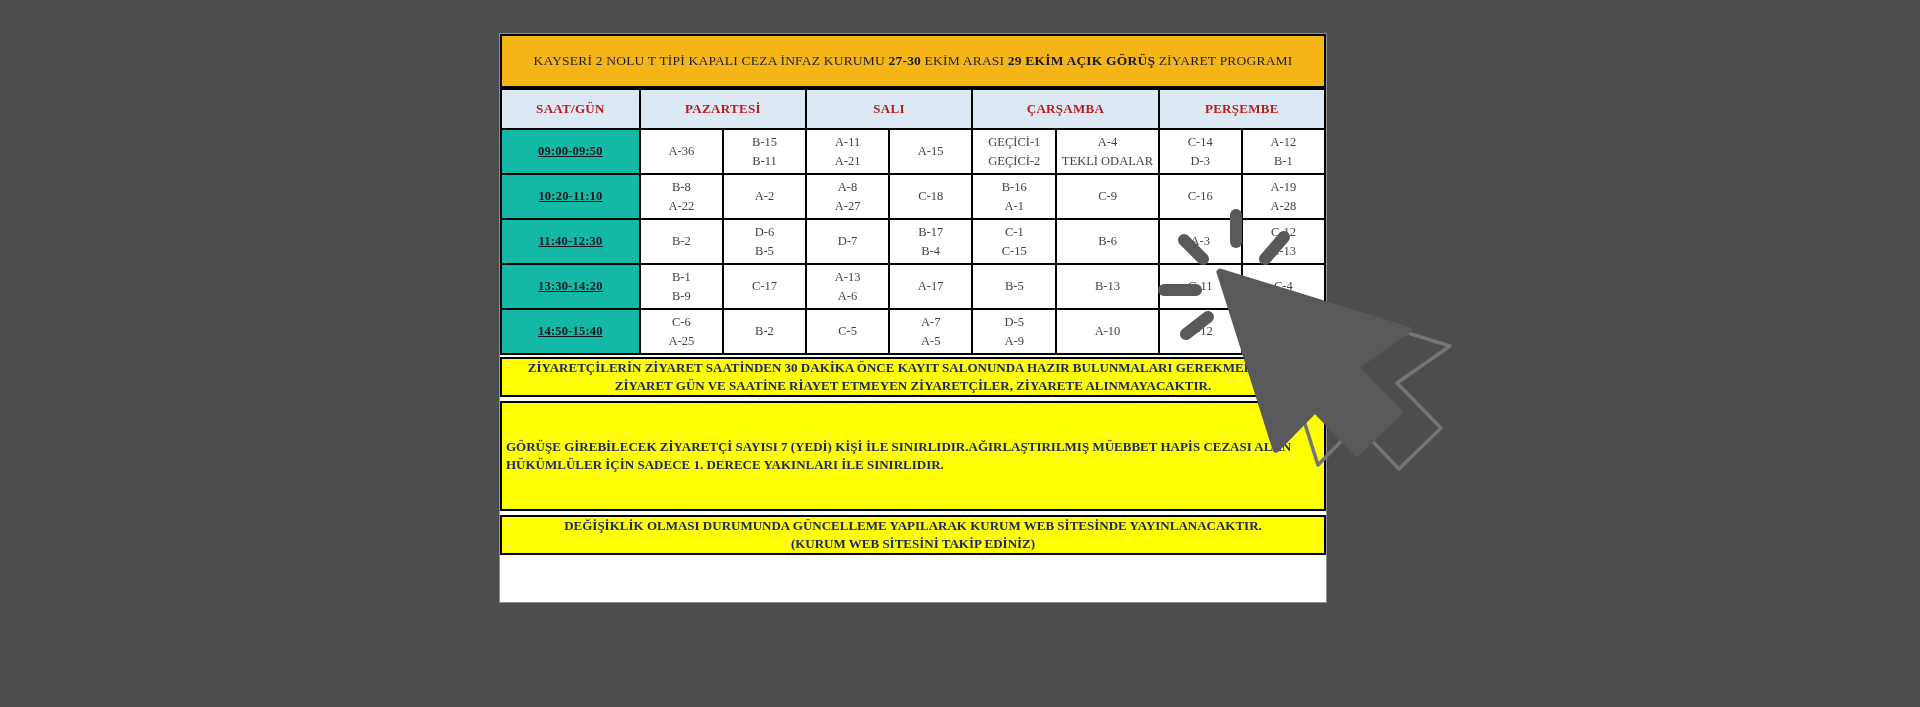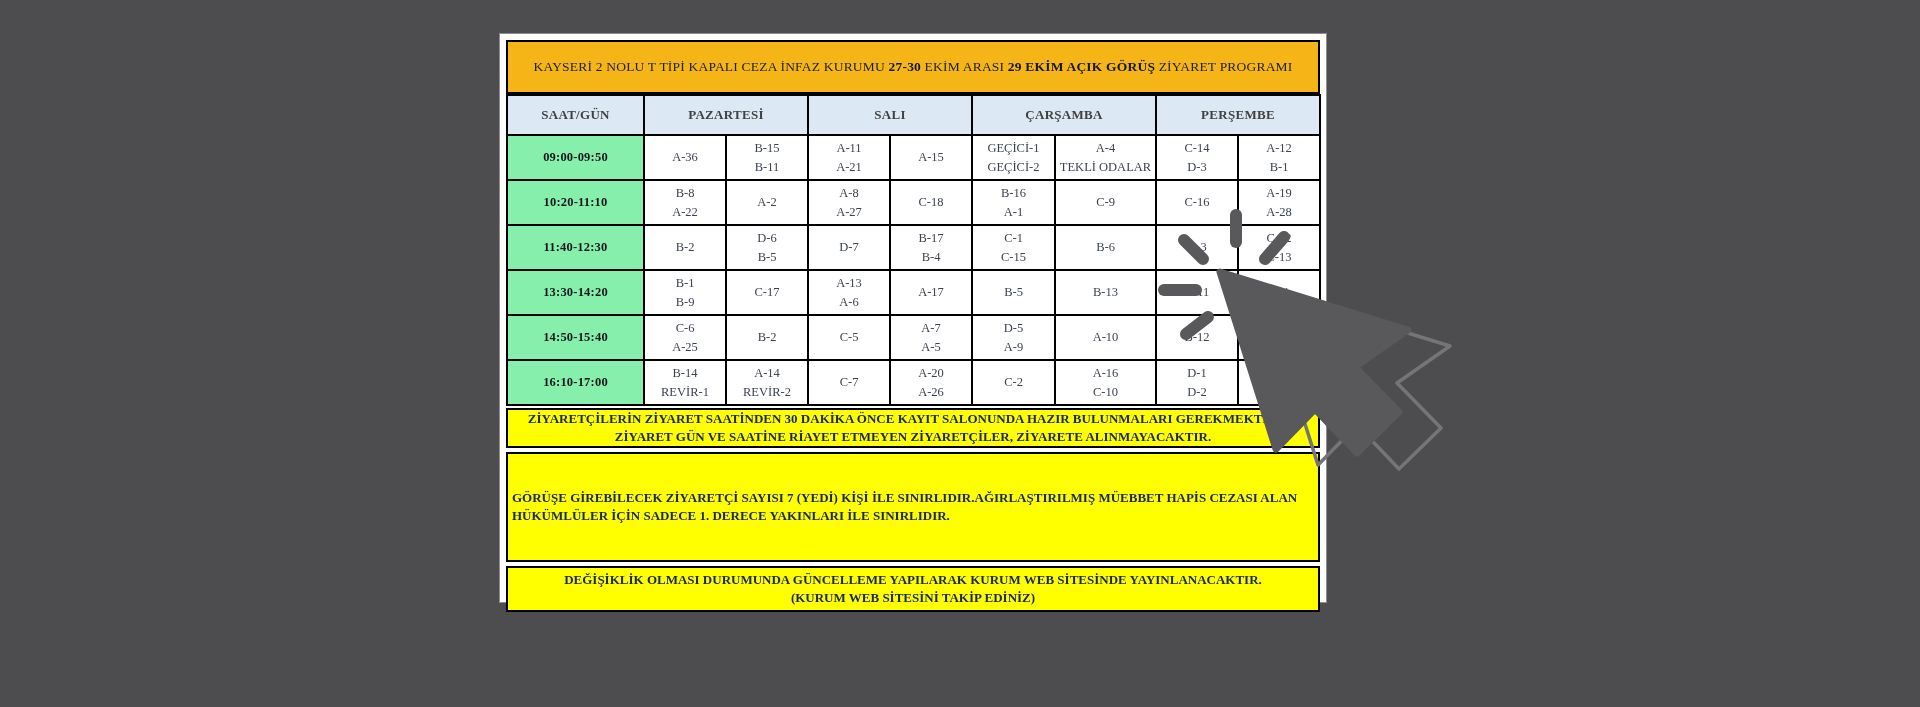--- a/index.html
+++ b/index.html
@@ -4,60 +4,59 @@
 <style>
   html,body{margin:0;padding:0;}
   body{
     width:1920px;height:707px;position:relative;overflow:hidden;
     background:#4d4d4f;
     font-family:"Liberation Serif", serif;
   }
   .page{
     position:absolute;left:499px;top:33px;width:828px;height:570px;
     background:#fff;border:1px solid #8f8f91;box-sizing:border-box;
-    padding:6px;
   }
   .title-bar{
     height:54px;background:#f6b517;border:2px solid #000;box-sizing:border-box;
     display:flex;align-items:center;justify-content:center;
     font-size:13.5px;color:#1b2030;letter-spacing:.2px;white-space:nowrap;
   }
   .title-bar b{font-weight:bold;color:#141824;}
   table.schedule{
     width:100%;border-collapse:collapse;table-layout:fixed;
     margin-top:0;
   }
   table.schedule td, table.schedule th{
     border:2px solid #000;box-sizing:border-box;
     text-align:center;vertical-align:middle;
     font-size:12.5px;line-height:1.45;
     white-space:pre-line;overflow:hidden;
   }
   table.schedule th{
-    height:40px;background:#dce9f5;color:#404040;
+    height:40px;background:#dce9f5;color:#b91c1c;
     font-weight:bold;font-size:13px;letter-spacing:.3px;
   }
   table.schedule td{height:45px;color:#3c4350;background:#fff;}
   table.schedule td.time{
-    background:#86efac;color:#14171c;font-weight:bold;letter-spacing:.2px;
+    background:#14b8a6;color:#14171c;font-weight:bold;letter-spacing:.2px;text-decoration:underline;
   }
   col.c-time{width:137px;}
   col.c-sub{width:82px;}
   col.c-wide{width:101px;}
   col.c-mid{width:83px;}
   .notice{
     border:2px solid #000;box-sizing:border-box;background:#ffff00;
     color:#1c2960;font-weight:bold;font-size:13px;line-height:1.38;
     display:flex;align-items:center;
   }
   .notice.center{justify-content:center;text-align:center;white-space:pre-line;}
   .notice.left{text-align:left;padding:0 4px;}
   .n1{height:40px;margin-top:2px;}
   .n2{height:110px;margin-top:4px;}
-  .n3{height:46px;margin-top:4px;}
+  .n3{height:40px;margin-top:4px;}
   .cursor-overlay{
     position:absolute;left:1140px;top:190px;width:400px;height:310px;
     pointer-events:none;
   }
 </style>
 </head>
 <body>
 
 <div class="page">
 
@@ -154,36 +153,20 @@
           <td>B-2</td>
           <td>C-5</td>
           <td>A-7
 A-5</td>
           <td>D-5
 A-9</td>
           <td>A-10</td>
           <td>B-12</td>
           <td></td>
         </tr>
-        <tr>
-          <td class="time">16:10-17:00</td>
-          <td>B-14
-REVİR-1</td>
-          <td>A-14
-REVİR-2</td>
-          <td>C-7</td>
-          <td>A-20
-A-26</td>
-          <td>C-2</td>
-          <td>A-16
-C-10</td>
-          <td>D-1
-D-2</td>
-          <td></td>
-        </tr>
       </tbody>
   </table>
 
   <div class="notice center n1">
     <span>ZİYARETÇİLERİN ZİYARET SAATİNDEN 30 DAKİKA ÖNCE KAYIT SALONUNDA HAZIR BULUNMALARI GEREKMEKTEDİR.
 ZİYARET GÜN VE SAATİNE RİAYET ETMEYEN ZİYARETÇİLER, ZİYARETE ALINMAYACAKTIR.</span>
   </div>
 
   <div class="notice left n2">
     <span>GÖRÜŞE GİREBİLECEK ZİYARETÇİ SAYISI 7 (YEDİ) KİŞİ İLE SINIRLIDIR.AĞIRLAŞTIRILMIŞ MÜEBBET HAPİS CEZASI ALAN HÜKÜMLÜLER İÇİN SADECE 1. DERECE YAKINLARI  İLE SINIRLIDIR.</span>

